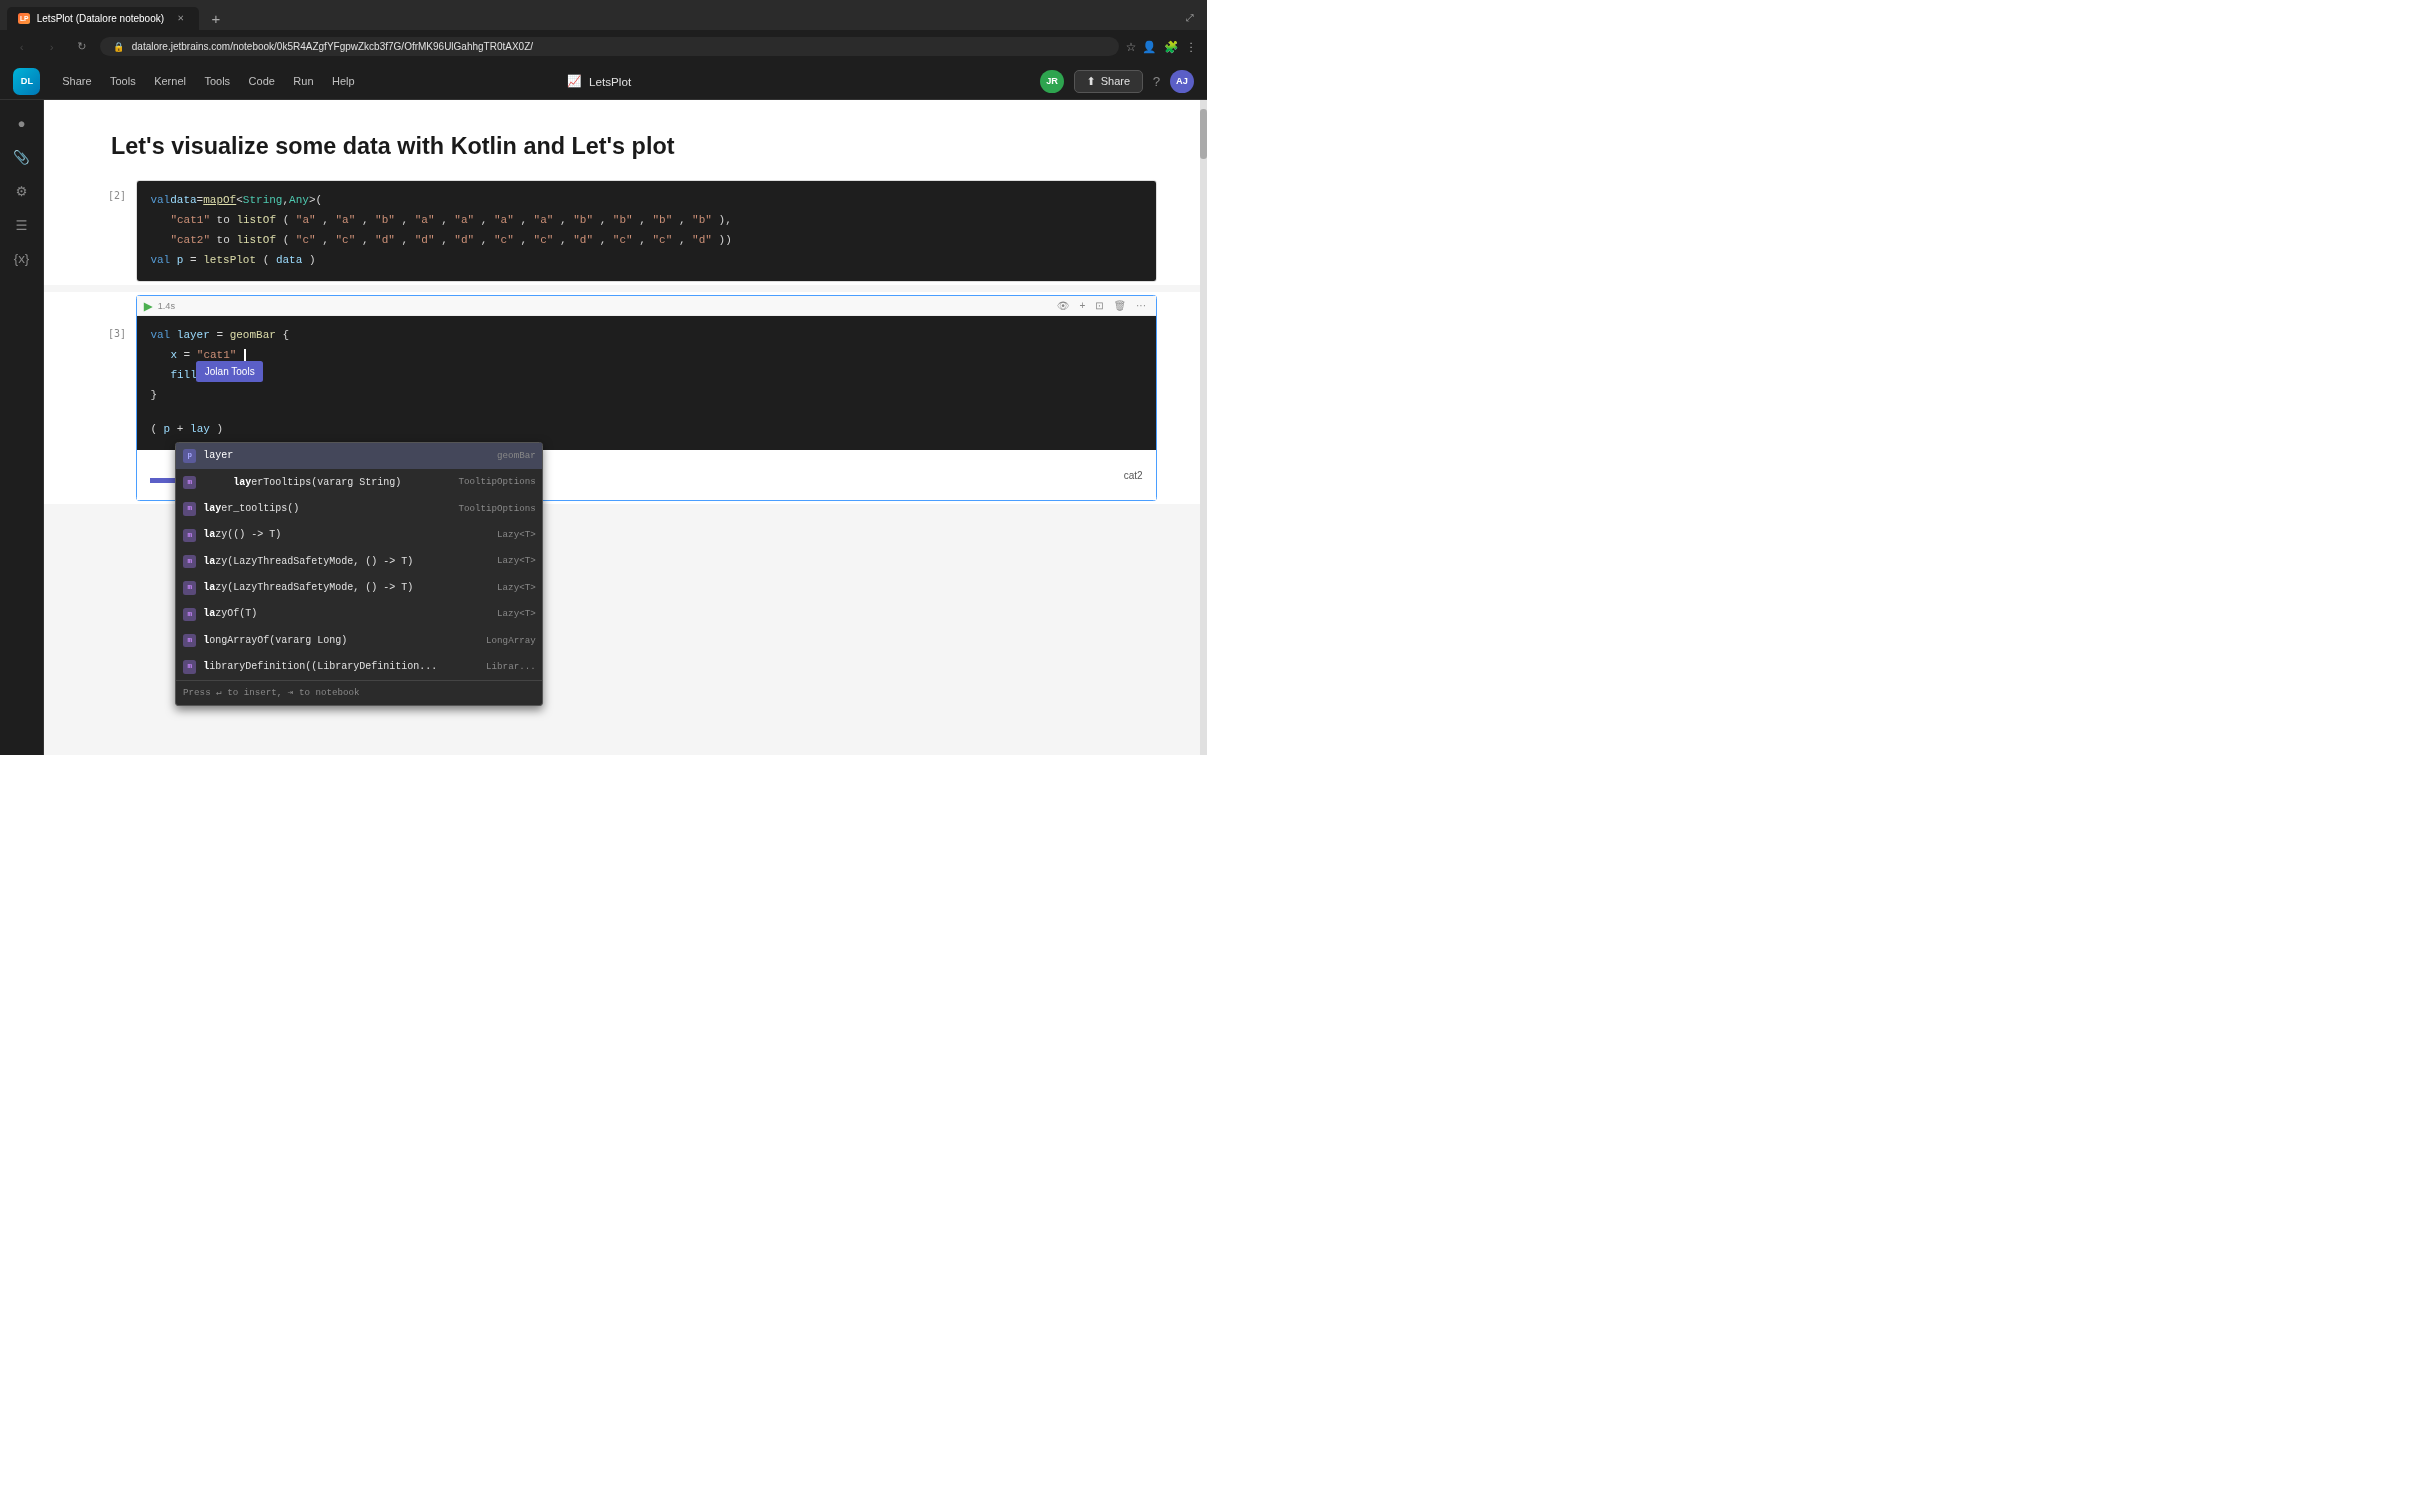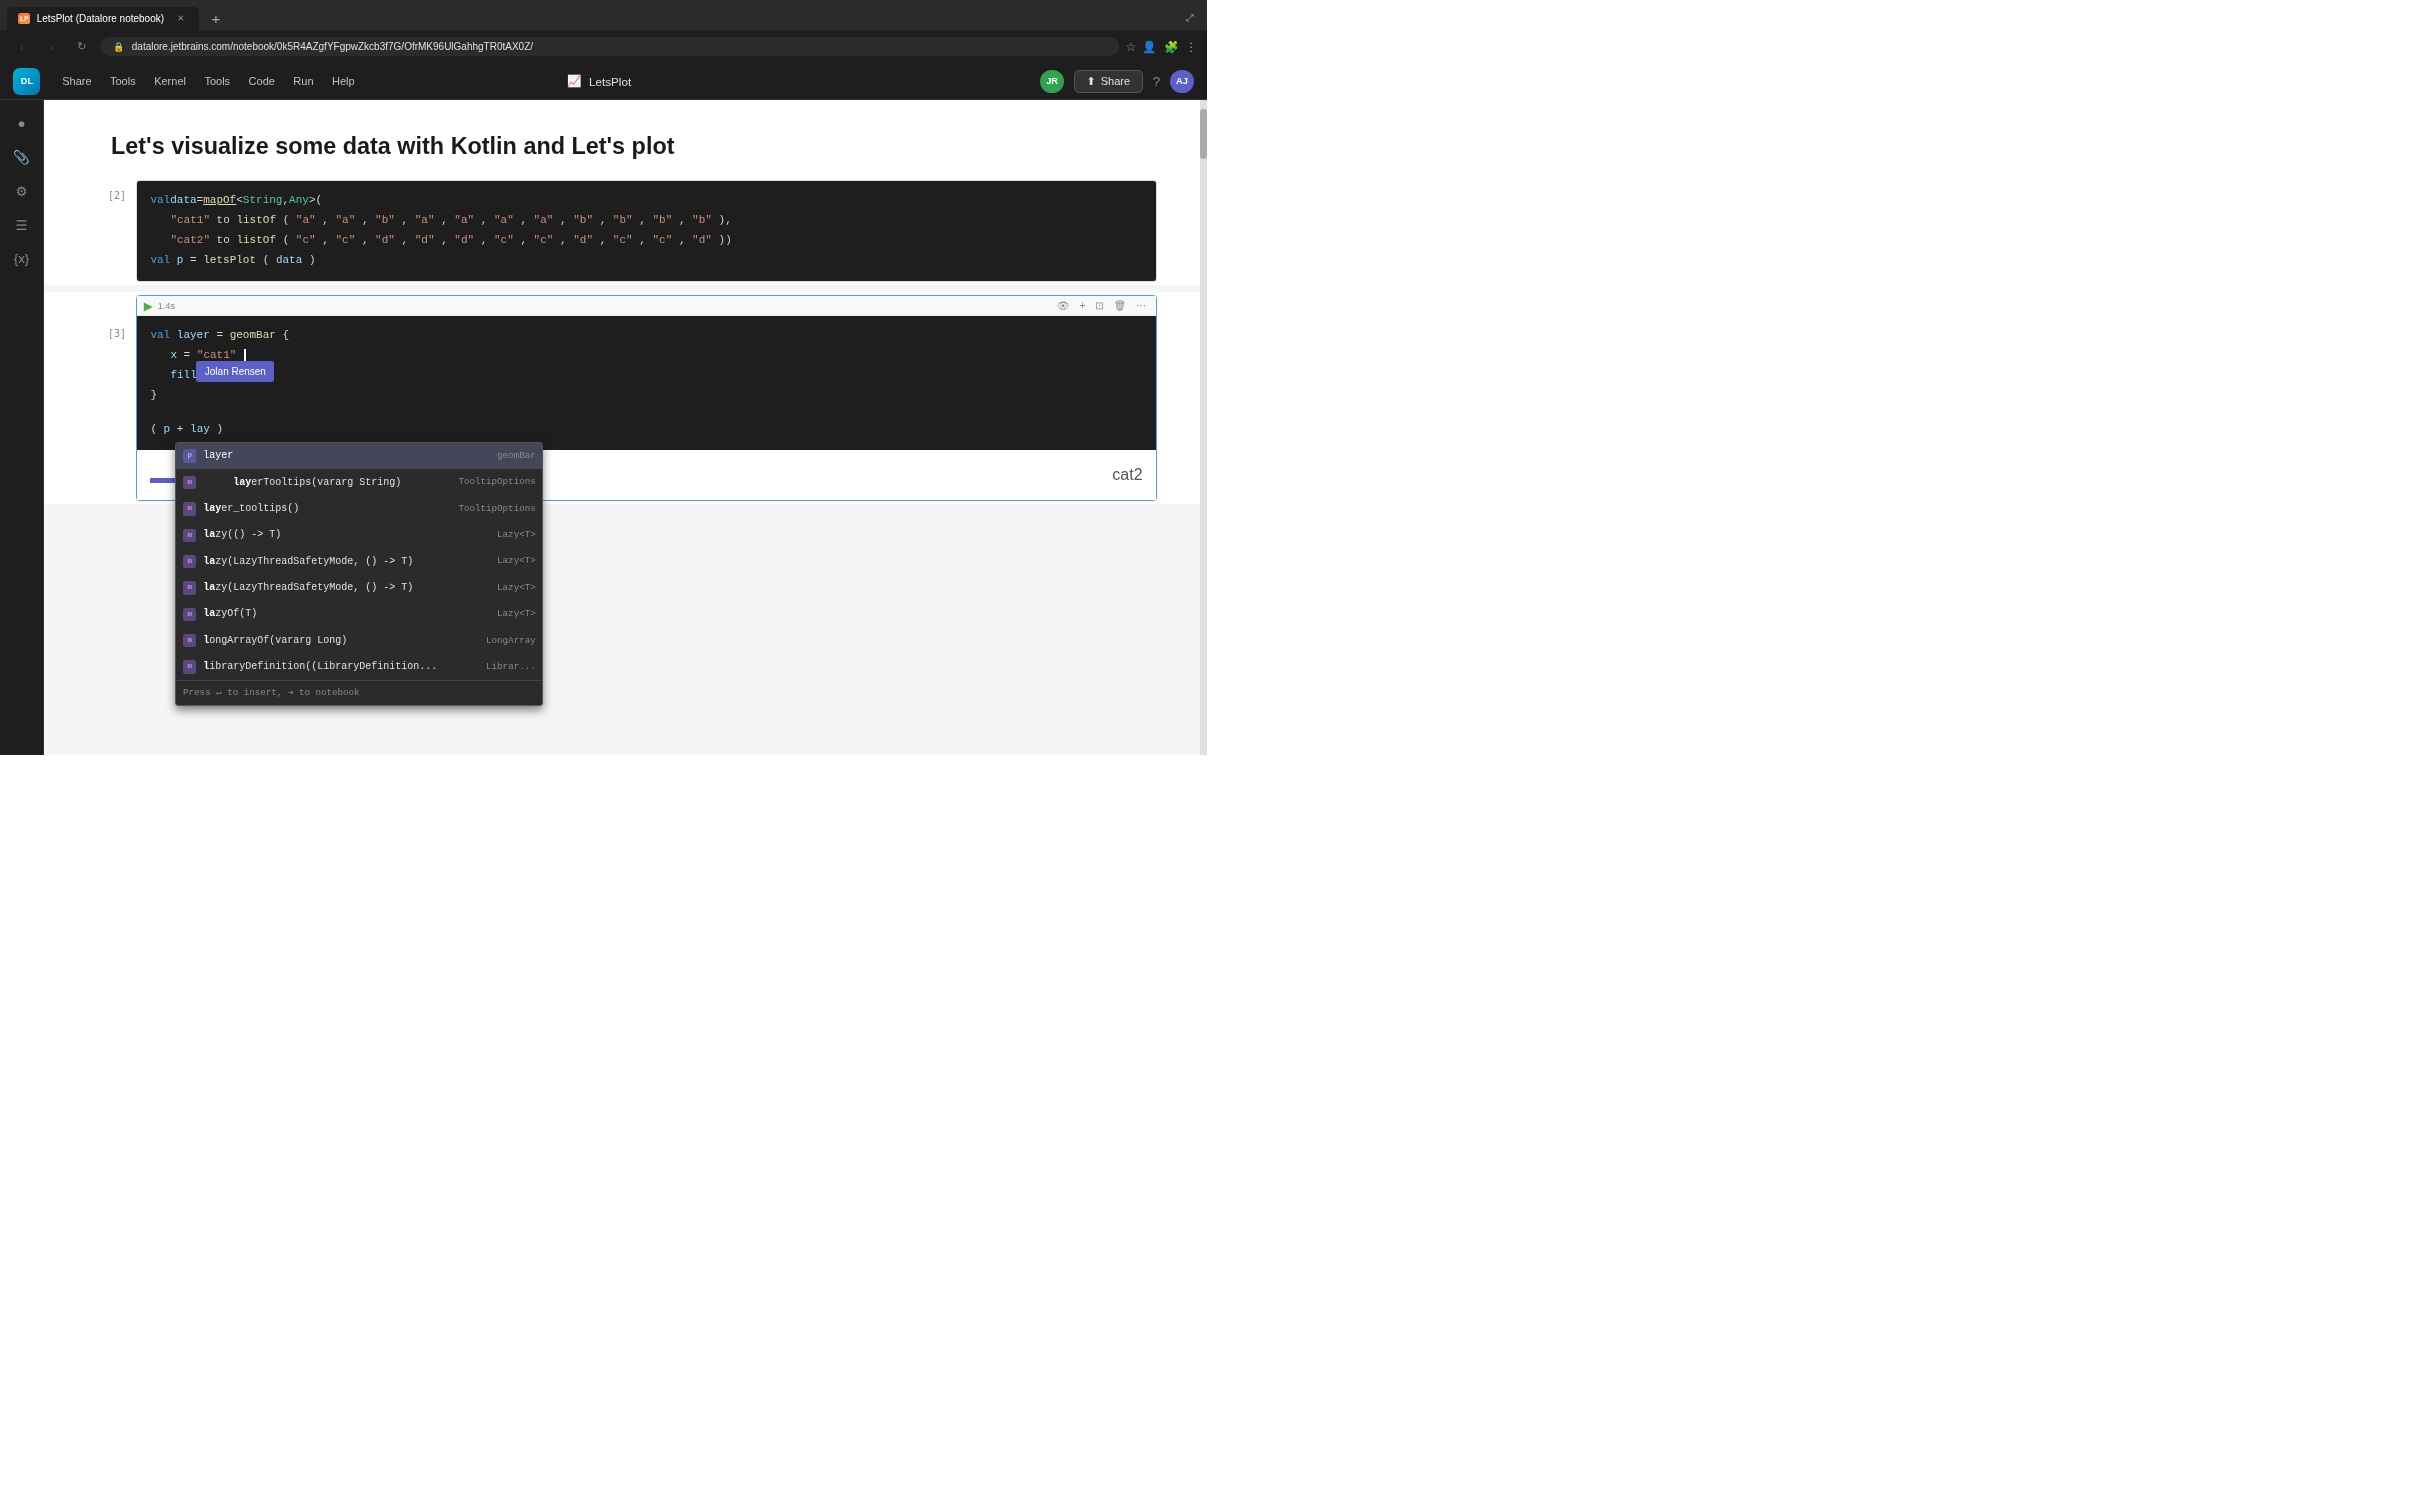--- a/index.html
+++ b/index.html
@@ -190,21 +190,21 @@
             <span style="color:#9cdcfe;">x</span>
             <span style="color:#d4d4d4;"> = </span>
             <span style="color:#ce9178;">"cat1"</span>
             <span style="color:#e0e0e0;display:inline-block;width:1.7px;height:11.7px;background:#fff;vertical-align:middle;margin-left:0.8px;animation:blink 1s step-end infinite;"></span>
           </div>
           <div style="padding-left:20px;position:relative;">
             <span style="color:#9cdcfe;">fill</span>
             <span style="color:#d4d4d4;"> = </span>
             <span style="color:#ce9178;">"ca</span>
             
-            <div style="position:absolute;top:-5px;left:46px;background:#5b5fc7;color:white;padding:1.7px 8.4px;border-radius:2.5px;font-size:10px;white-space:nowrap;font-family:sans-serif;">Jolan Rensen</div>
+            <div style="position:absolute;top:-5px;left:46px;background:#5b5fc7;color:white;padding:1.7px 8.4px;border-radius:2.5px;font-size:10px;white-space:nowrap;font-family:sans-serif;">Jolan Tools</div>
           </div>
           <div>
             <span style="color:#d4d4d4;">}</span>
           </div>
 
           <div style="height:15px;"></div>
           <div style="position:relative;">
             <span style="color:#d4d4d4;">(</span>
             <span style="color:#9cdcfe;">p</span>
             <span style="color:#d4d4d4;"> + </span>
@@ -279,21 +279,21 @@
             <div style="display:flex;flex-direction:column;">
               <div style="height:5px;background:#5b5fc7;width:100%;"></div>
               <div style="color:#888;font-size:9.2px;text-align:center;">6</div>
             </div>
           </div>
 
           <div style="display:flex;align-items:flex-end;gap:1.7px;height:33px;margin-top:3.3px;">
             <div style="width:167px;height:11.7px;background:#5b5fc7;border-radius:0.8px;"></div>
             <div style="width:100px;height:11.7px;background:#ff7043;border-radius:0.8px;"></div>
           </div>
-          <div style="color:#555;font-size:16px;margin-left:auto;align-self:center;">cat2</div>
+          <div style="color:#555;font-size:10px;margin-left:auto;align-self:center;">cat2</div>
         </div>
       </div>
     </div>
   </div>
 
   <div style="width:6.7px;background:#e0e0e0;position:absolute;right:0;top:0;bottom:0;">
     <div style="width:6.7px;height:50px;background:#aaa;border-radius:3.3px;margin-top:8.4px;"></div>
   </div>
 </div>
 

